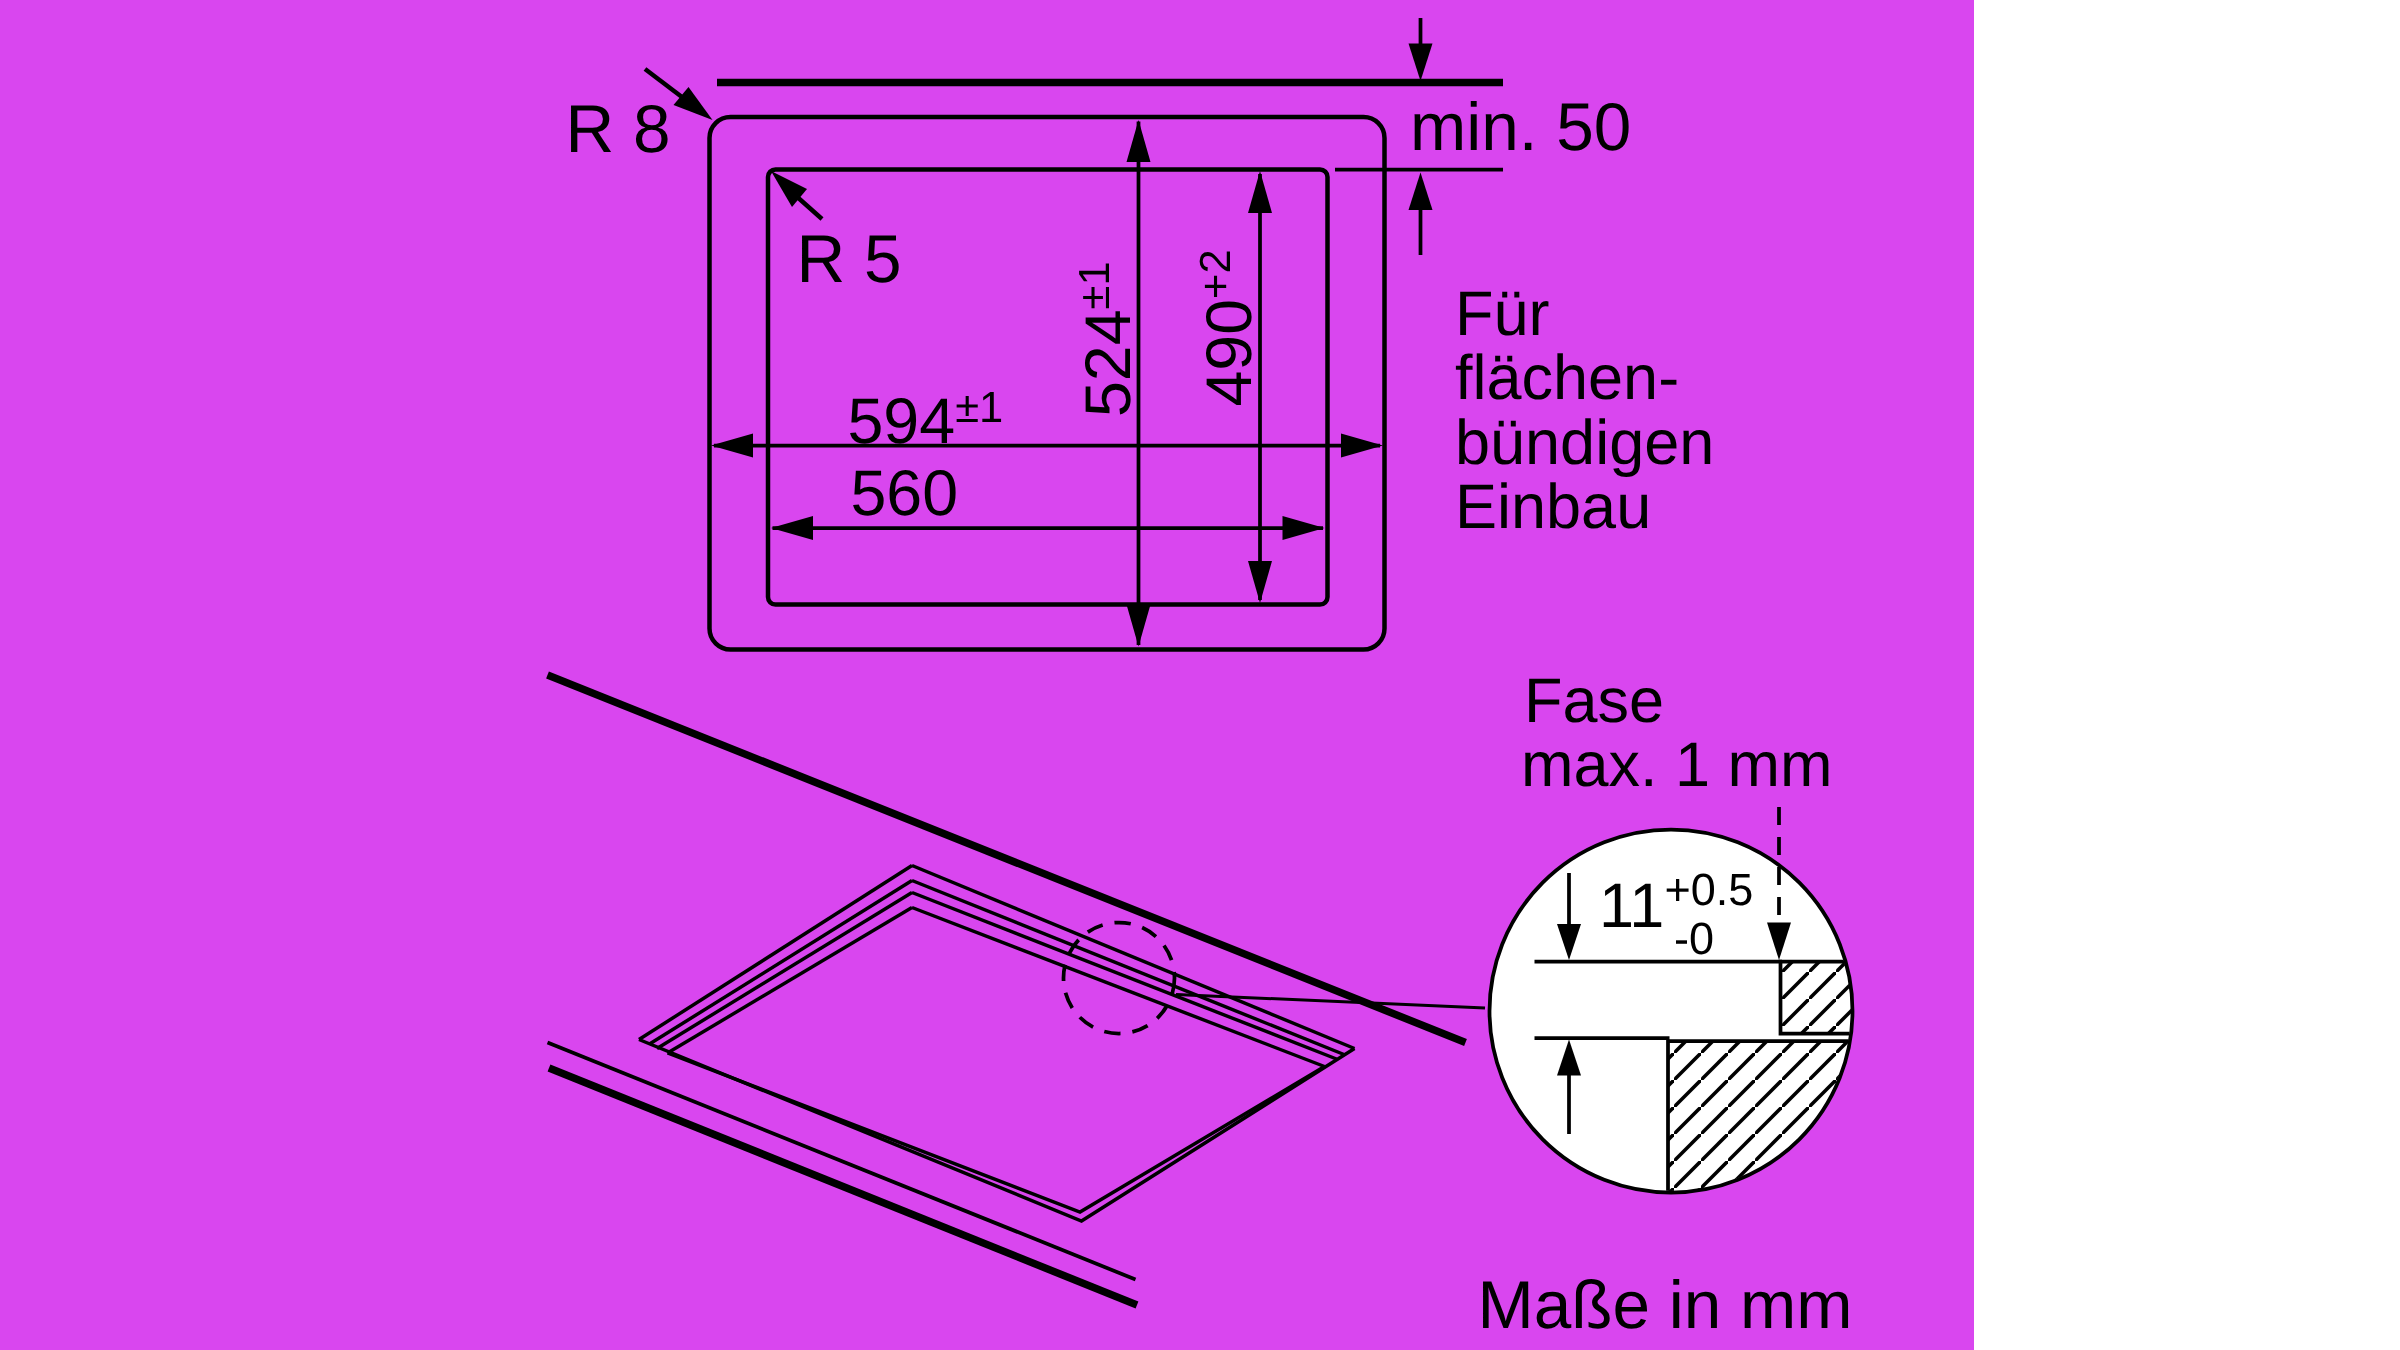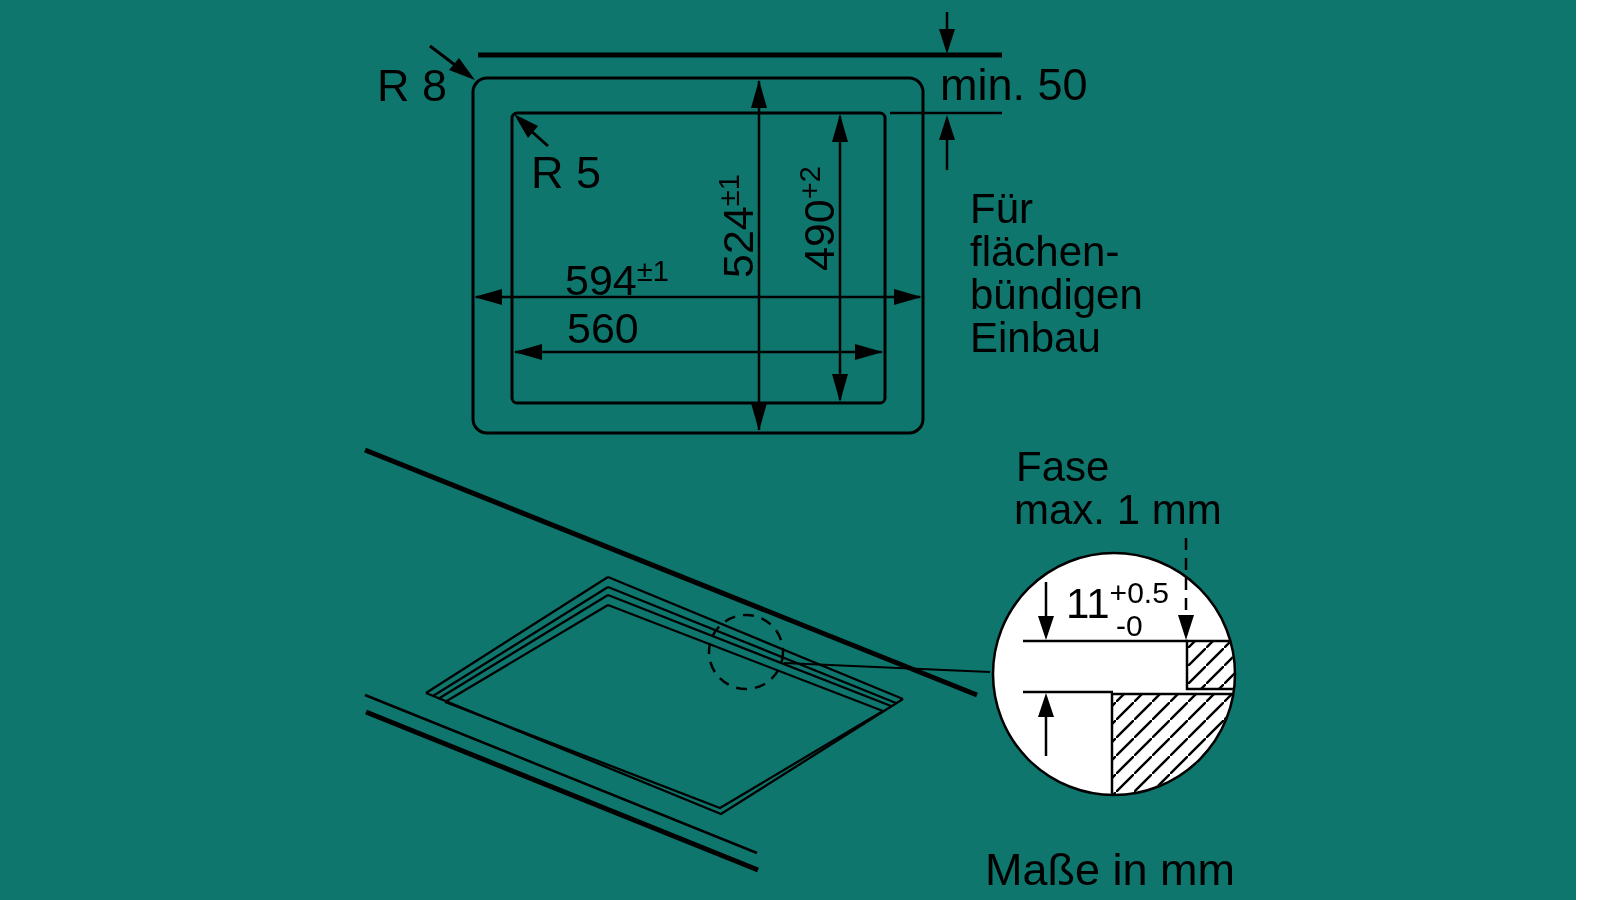--- a/index.html
+++ b/index.html
@@ -1,17 +1,17 @@
 <!DOCTYPE html>
 <html><head>
 <meta charset="utf-8">
 <style>
   html,body{margin:0;padding:0;background:#ffffff;}
   .stage{
-    position:relative;width:1576px;height:900px;background:#0f766e;
+    position:relative;width:1316px;height:900px;background:#d946ef;
     font-family:"Liberation Sans", sans-serif;overflow:hidden;
   }
   svg{position:absolute;left:0;top:0;}
   svg text{fill:#000000;font-family:"Liberation Sans", sans-serif;}
   .dim{font-size:43px;}
   .sup{font-size:29px;}
   .ssup{font-size:30px;}
   .rlabel{font-size:45px;}
   .note{font-size:42px;}
   .footer{font-size:45px;}

